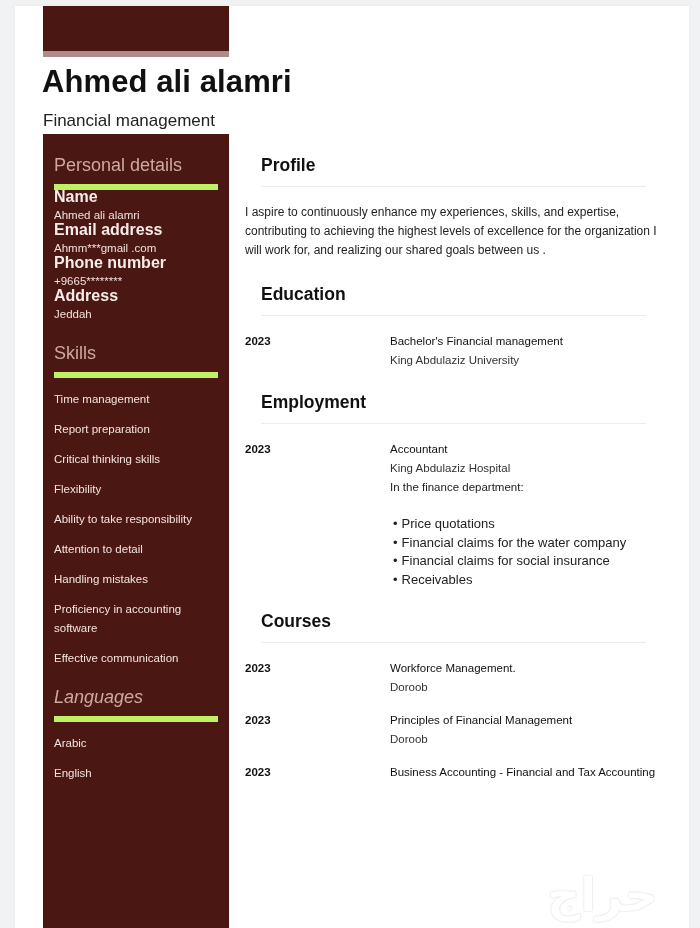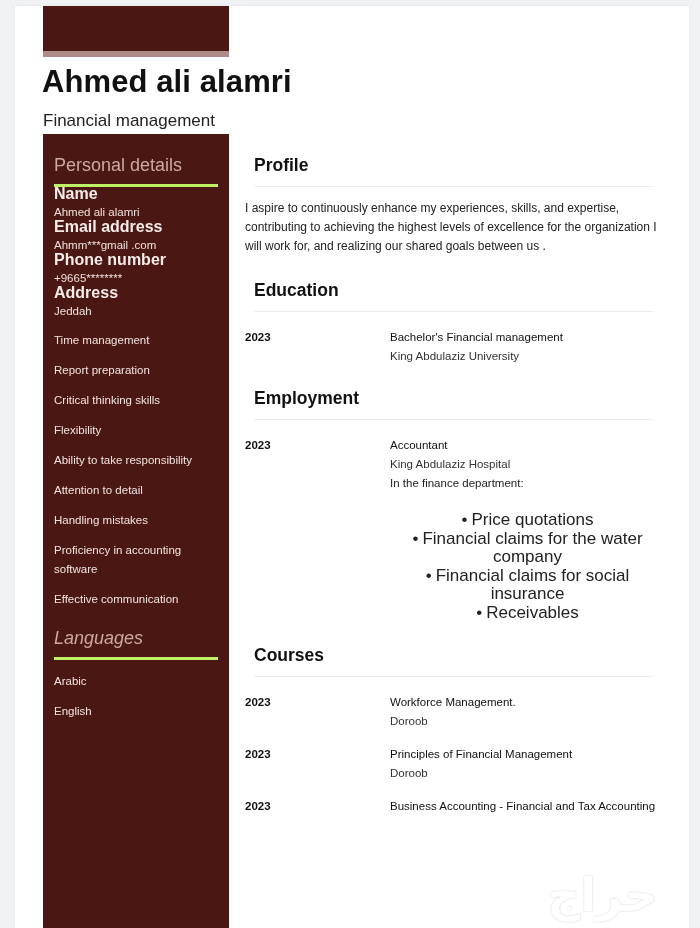--- a/index.html
+++ b/index.html
@@ -33,21 +33,21 @@
   }
   .sidebar {
     position: absolute; left: 28px; top: 128px; width: 186px; height: 800px;
     background: #4a1712;
     color: #f3e6e3;
     padding: 0 11px; box-sizing: border-box;
   }
   .side-heading {
     font-size: 18px; color: #cfa8a2; font-weight: normal;
     margin: 0; padding-bottom: 8px;
-    border-bottom: 3px solid #bef264;
+    border-bottom: 6px solid #bef264;
   }
   .side-section { margin-bottom: 0; }
   .pd .side-heading { margin-top: 21px; }
   .field-label {
     font-size: 16px; font-weight: bold; color: #f6ebe8;
     line-height: 14px;
   }
   .field-value {
     font-size: 11.5px; color: #f0e0dc; margin-top: 4px; line-height: 15px;
   }
@@ -57,42 +57,42 @@
     font-size: 11.5px; color: #f3e4e0; line-height: 18.5px; margin-top: 11.5px;
   }
   .skill-list li:first-child { margin-top: 12px; }
   .lang .side-heading { margin-top: 20px; font-style: italic; }
 
   .main {
     position: absolute; left: 230px; top: 128px; width: 417px;
     color: #222;
   }
   .sec-title {
-    font-size: 17.5px; font-weight: bold; color: #111; margin: 9px;
+    font-size: 17.5px; font-weight: bold; color: #111; margin: 16px;
     padding-bottom: 10px; border-bottom: 1px solid #ececec;
   }
   .profile-title { margin-top: 21px; }
   .profile-text {
     font-size: 12px; line-height: 19px; color: #222; margin-top: 12px;
   }
   .edu-title { margin-top: 24px; }
   .emp-title { margin-top: 22px; }
   .courses-title { margin-top: 22px; }
   .entry {
     display: flex; margin-top: 16px;
   }
   .entry-year {
     width: 145px; font-size: 11.5px; font-weight: bold; color: #111; line-height: 19px;
   }
   .entry-body { flex: 1; font-size: 11.5px; line-height: 19px; }
   .entry-title { font-weight: normal; color: #111; }
   .entry-sub { color: #333; }
   .entry-desc { color: #222; }
   .bullets { list-style: none; margin: 18px 0 0 3px; padding: 0; }
-  .bullets li { font-size: 17px; line-height: 18.6px; color: #222; text-align: center; }
+  .bullets li { font-size: 13px; line-height: 18.6px; color: #222; }
   .bullets li::before { content: "\2022"; margin-right: 4px; }
   .course-entry { margin-top: 14px; }
   .course-entry.first { margin-top: 16px; }
 
   .watermark {
     position: absolute; left: 500px; top: 870px; width: 205px; height: 50px;
     font-family: "DejaVu Sans", sans-serif;
     font-size: 46px; font-weight: bold; color: #ffffff;
     text-shadow: 0 0 2px #d9d9d9, 0 0 1px #cfcfcf;
     direction: rtl; line-height: 50px; text-align: center;
@@ -123,20 +123,21 @@
         <div class="field-label">Phone number</div>
         <div class="field-value">+9665********</div>
       </div>
       <div>
         <div class="field-label">Address</div>
         <div class="field-value">Jeddah</div>
       </div>
     </section>
 
     <section class="side-section skills">
+      <h3 class="side-heading">Skills</h3>
       <ul class="skill-list">
         <li>Time management</li>
         <li>Report preparation</li>
         <li>Critical thinking skills</li>
         <li>Flexibility</li>
         <li>Ability to take responsibility</li>
         <li>Attention to detail</li>
         <li>Handling mistakes</li>
         <li>Proficiency in accounting software</li>
         <li>Effective communication</li>

